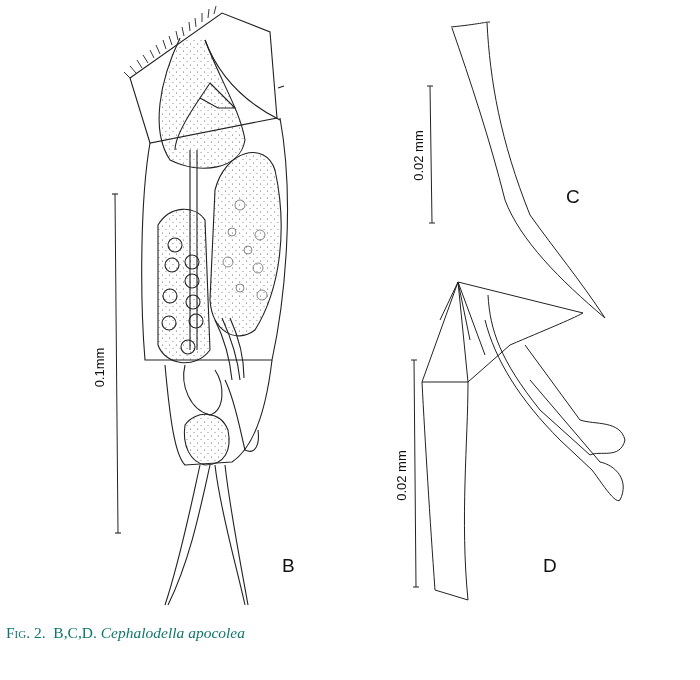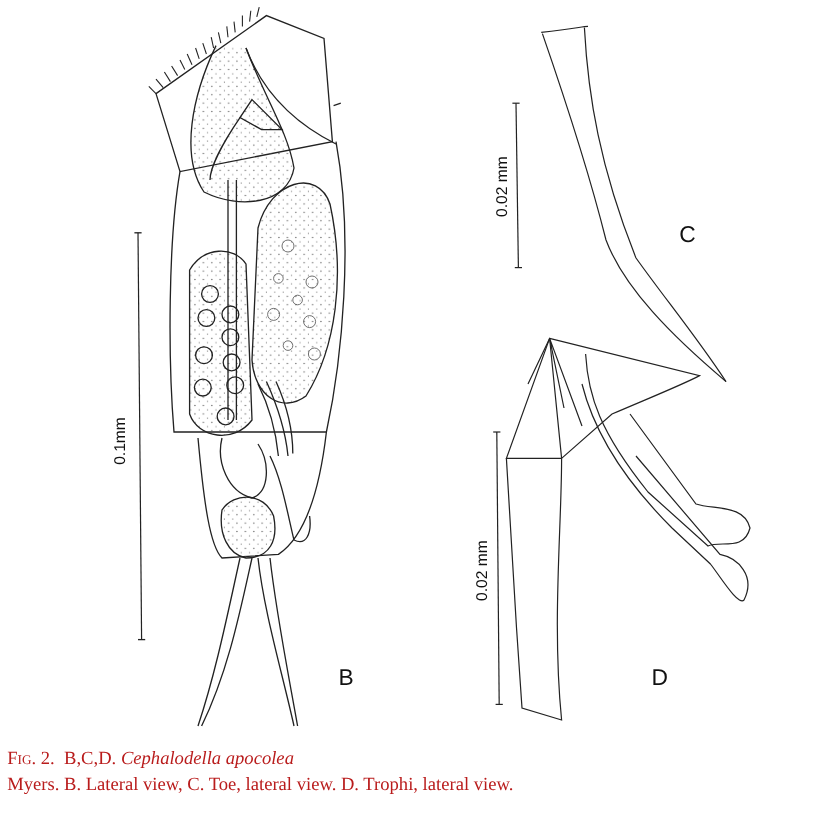--- a/index.html
+++ b/index.html
@@ -8,21 +8,21 @@
     .fig-svg { position: absolute; left: 0; top: 0; }
     .scale-label {
       position: absolute; font-family: "Liberation Sans", sans-serif; font-size: 13px; color: #111;
       transform-origin: center center; white-space: nowrap;
     }
     .panel-label {
       position: absolute; font-family: "Liberation Sans", sans-serif; font-size: 19px; color: #111;
     }
     .caption {
       position: absolute; left: 6px; top: 622px; width: 690px;
-      font-family: "Liberation Serif", serif; font-size: 15.5px; color: #b91c1c; line-height: 21px;
+      font-family: "Liberation Serif", serif; font-size: 15.5px; color: #0f766e; line-height: 21px;
     }
     .caption .fig-num { font-variant: small-caps; }
     .caption .species { font-style: italic; }
   </style>
 </head>
 <body>
 
 <div class="figure">
   <svg class="fig-svg" width="700" height="610" viewBox="0 0 700 610">
     <defs>
@@ -129,14 +129,13 @@
   <div class="panel-label" style="left:566px; top:186px;">C</div>
   <div class="panel-label" style="left:543px; top:555px;">D</div>
 </div>
 
 <div class="caption">
   <div>
     <span class="fig-num">Fig. 2.</span>&nbsp;
     <span>B,C,D.</span>
     <span class="species">Cephalodella apocolea</span>
   </div>
-  <div>Myers. B. Lateral view, C. Toe, lateral view. D. Trophi, lateral view.</div>
 </div>
 
 </body></html>

